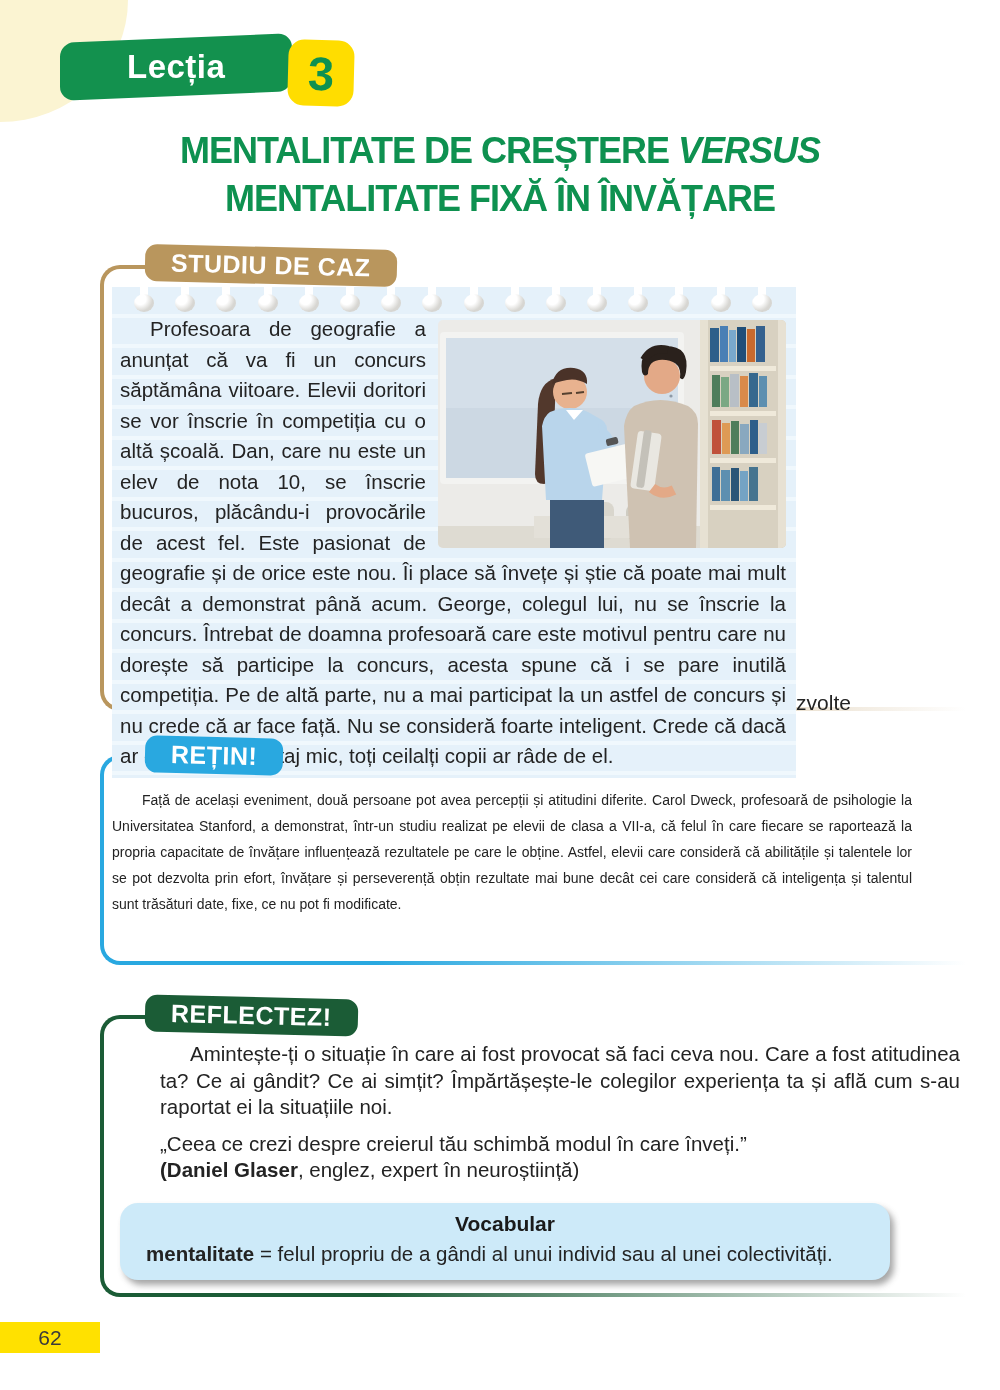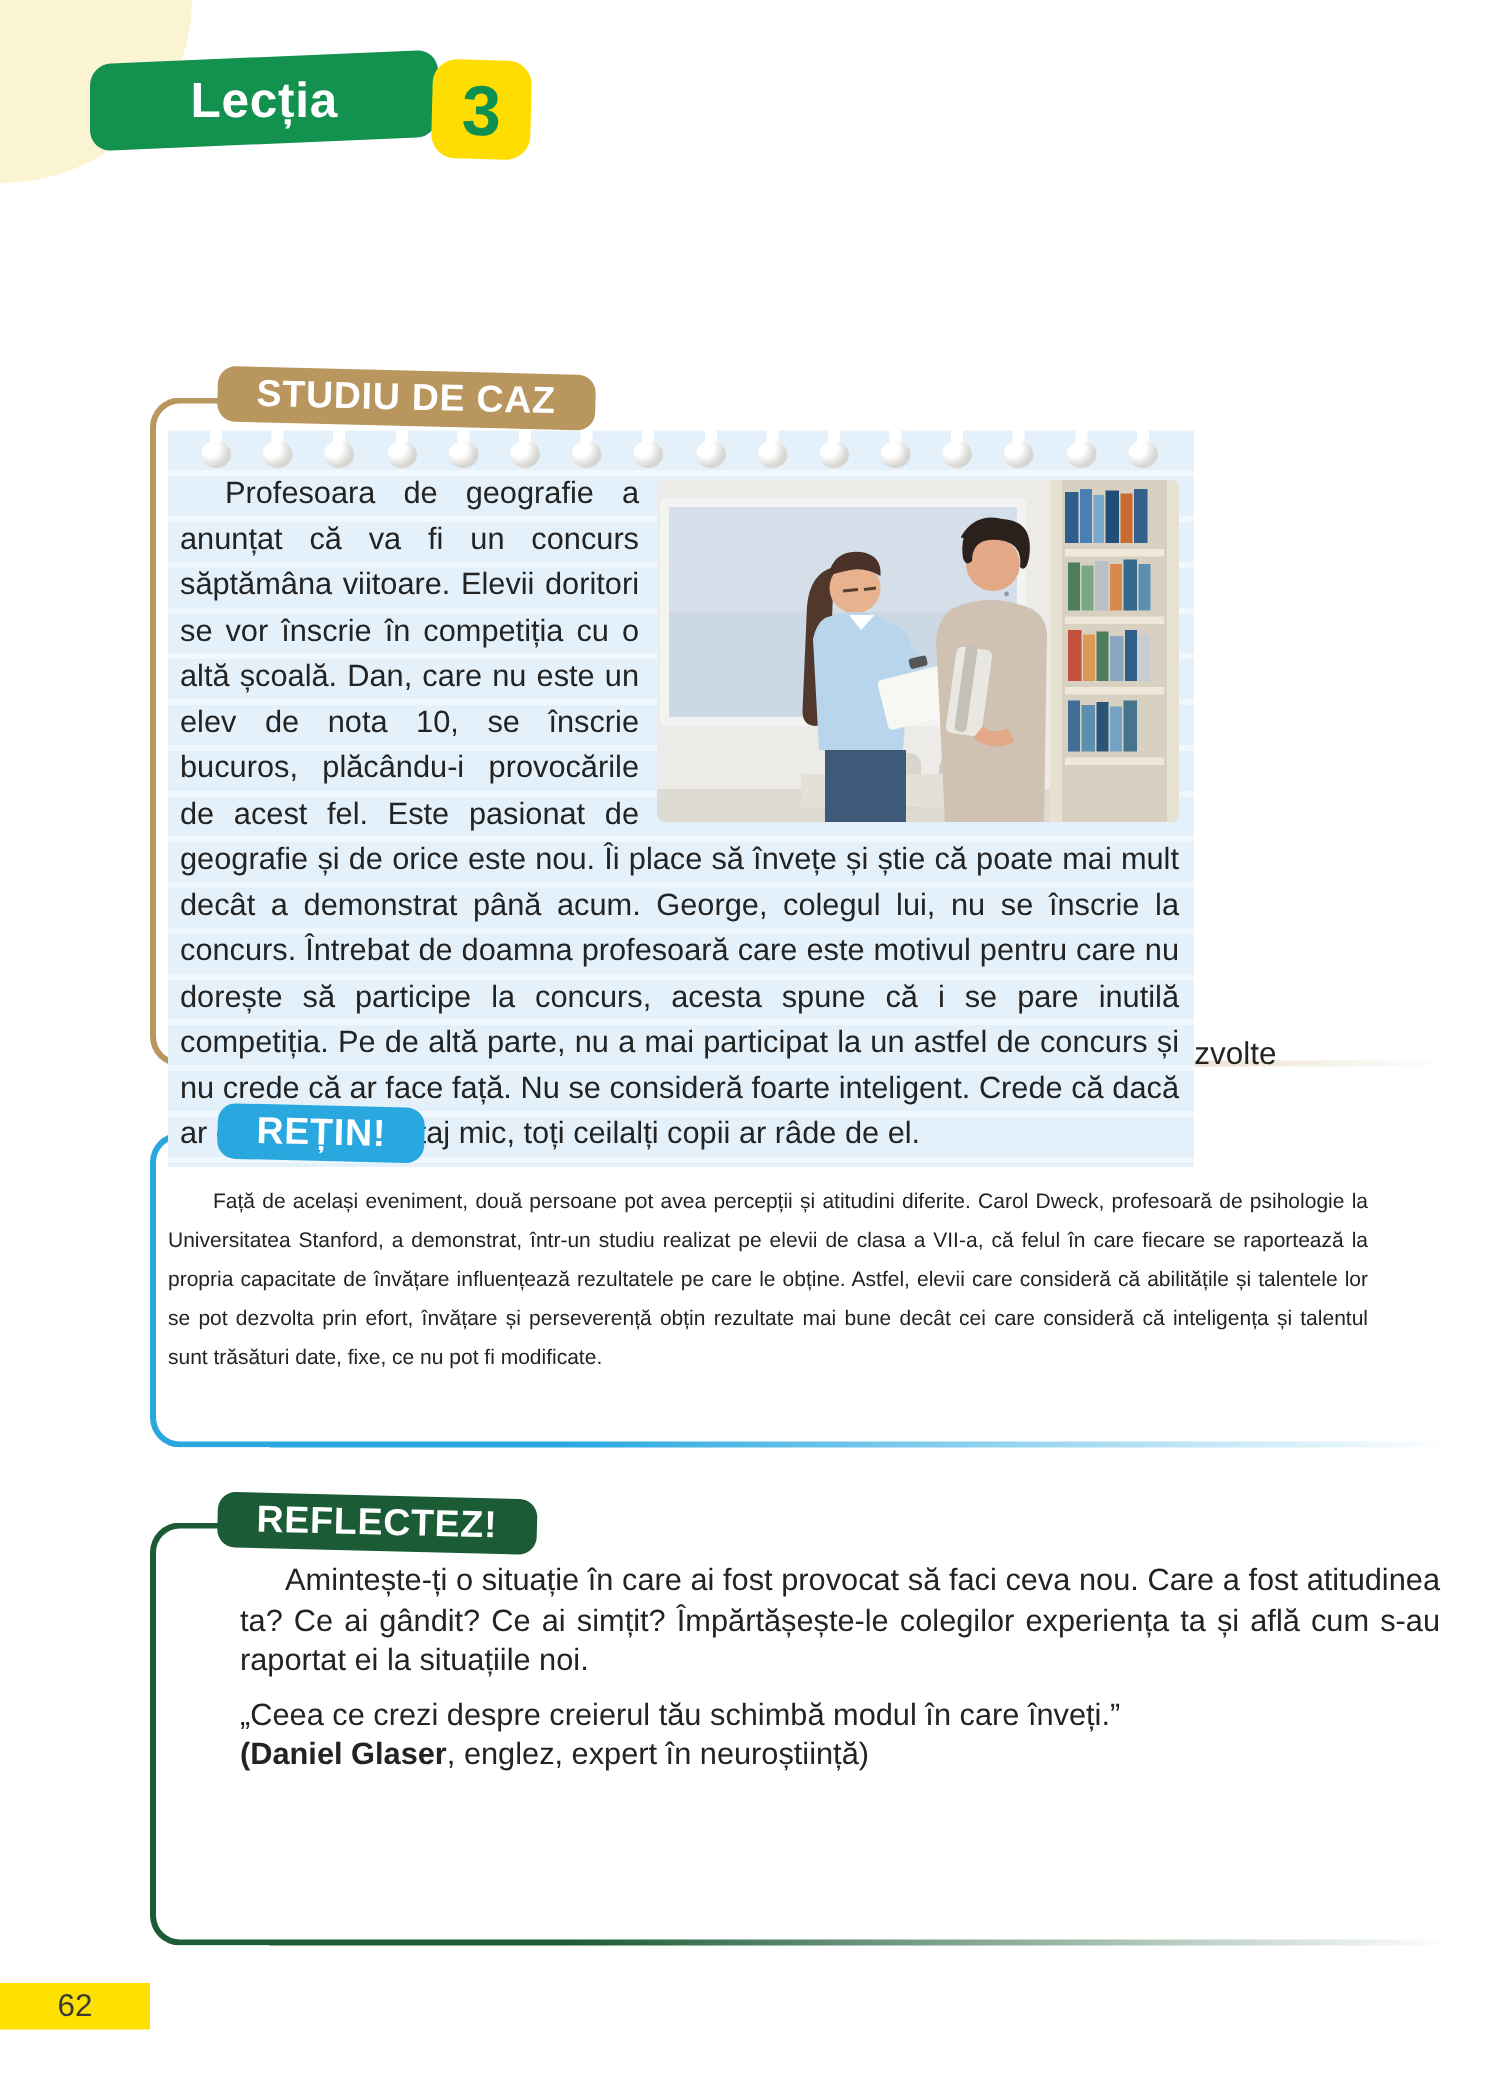--- a/index.html
+++ b/index.html
@@ -129,20 +129,24 @@
 
   <div class="corner-blob"></div>
 
   <div class="lesson-badge">
     <span>Lecția</span>
   </div>
   <div class="lesson-num-badge">
     <span>3</span>
   </div>
 
+  <h1 class="title">
+    <span>MENTALITATE DE CREȘTERE </span><span class="it">VERSUS</span><br>
+    <span>MENTALITATE FIXĂ ÎN ÎNVĂȚARE</span>
+  </h1>
 
   <section class="section case-section">
     <div class="frame-l"></div>
     <div class="frame-b"></div>
     <div class="badge badge-tan">
       <span>STUDIU DE CAZ</span>
     </div>
 
     <div class="note-box">
       <div class="clips">
@@ -266,19 +270,23 @@
     <div class="badge badge-green">
       <span>REFLECTEZ!</span>
     </div>
 
     <div class="reflect-body">
       <p>Amintește-ți o situație în care ai fost provocat să faci ceva nou. Care a fost atitudinea ta? Ce ai gândit? Ce ai simțit? Împărtășește-le colegilor experiența ta și află cum s-au raportat ei la situațiile noi.</p>
       <p class="quote">„Ceea ce crezi despre creierul tău schimbă modul în care înveți.”</p>
       <p class="attrib"><b>(Daniel Glaser</b><span>, englez, expert în neuroștiință)</span></p>
     </div>
 
+    <div class="vocab-box">
+      <div class="vocab-title">Vocabular</div>
+      <p class="vocab-def"><b>mentalitate</b><span> = felul propriu de a gândi al unui individ sau al unei colectivități.</span></p>
+    </div>
   </section>
 
   <div class="page-num-bar">
     <span>62</span>
   </div>
 
 </div>
 
 </body></html>

